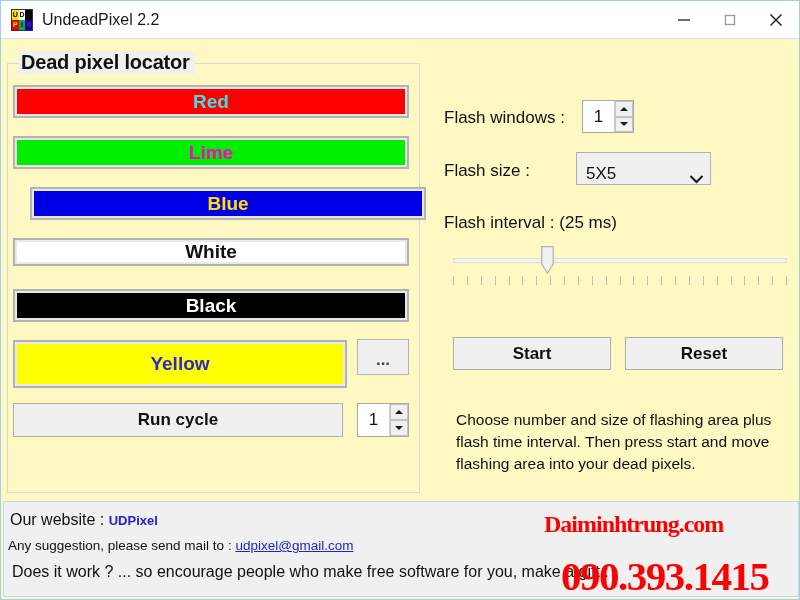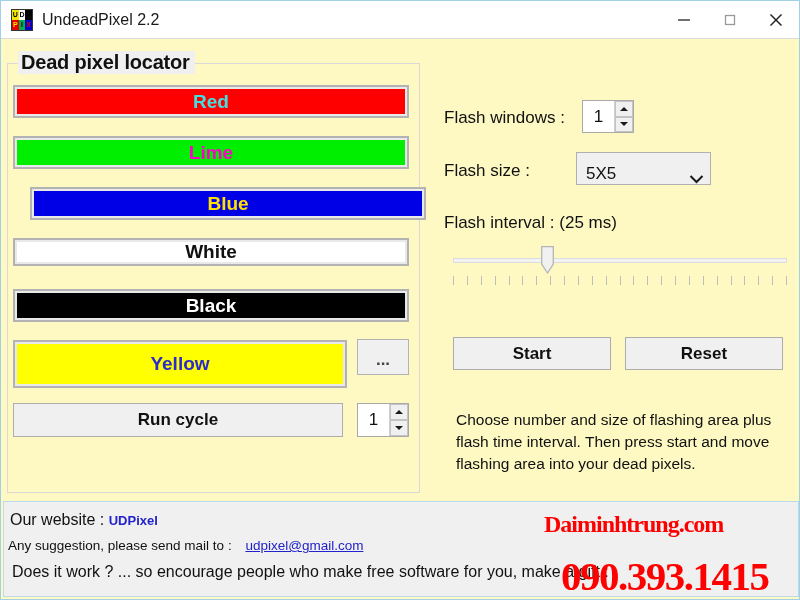--- a/index.html
+++ b/index.html
@@ -419,21 +419,21 @@
   </div>
 
   <div id="footer">
     <div class="foot-line" style="left:6px; top:9px; font-size:16px;">
       <span>Our website :</span>
       <span class="link" style="font-size:13px; font-weight:bold;">UDPixel</span>
     </div>
 
     <div class="foot-line" style="left:4px; top:36px; font-size:13.5px;">
       <span>Any suggestion, please send mail to :</span>
-      <span class="link-u" style="margin-left:10px;">udpixel@gmail.com</span>
+      <span class="link-u" style="">udpixel@gmail.com</span>
     </div>
 
     <div class="foot-line" style="left:8px; top:61px; font-size:16px;">Does it work ? ... so encourage people who make free software for you, make a gift :</div>
   </div>
 
 
   <div class="wm" id="wm-site" style="color: rgb(255, 0, 0);">Daiminhtrung.com</div>
   <div class="wm" id="wm-phone" style="color: rgb(255, 0, 0);">090.393.1415</div>
 
 </div>

